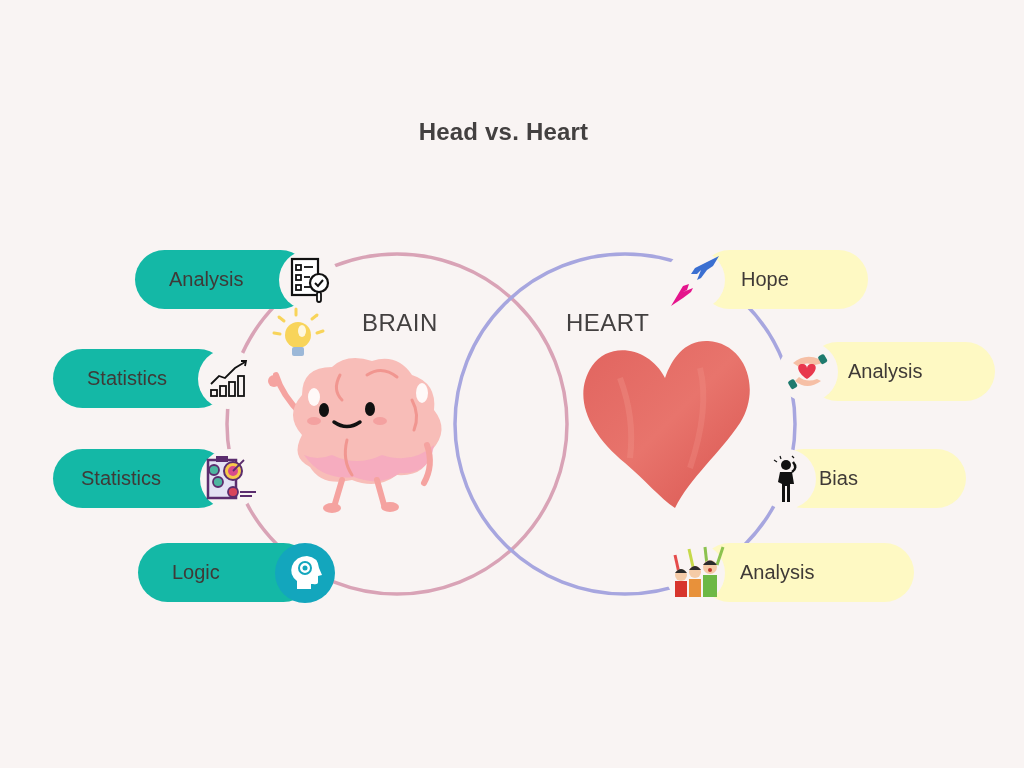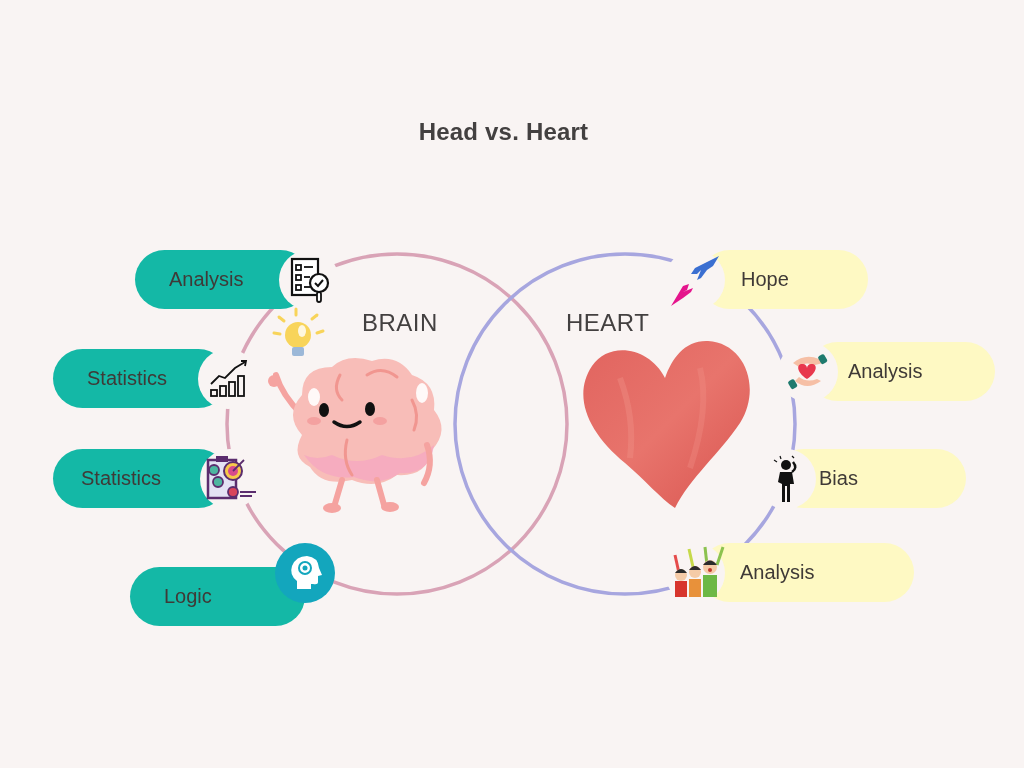--- a/index.html
+++ b/index.html
@@ -140,21 +140,21 @@
     <circle cx="16" cy="28" r="5" fill="#4DB6A1" stroke="#5B2D6E" stroke-width="1.8"></circle>
     <circle cx="31" cy="17" r="9" fill="#F6C94A" stroke="#5B2D6E" stroke-width="2"></circle>
     <circle cx="31" cy="17" r="5" fill="#D84A8C"></circle>
     <line x1="31" y1="17" x2="42" y2="6" stroke="#5B2D6E" stroke-width="1.8"></line>
     <circle cx="31" cy="38" r="5" fill="#D8455A" stroke="#5B2D6E" stroke-width="1.8"></circle>
     <line x1="38" y1="38" x2="54" y2="38" stroke="#5B2D6E" stroke-width="2"></line>
     <line x1="38" y1="42" x2="50" y2="42" stroke="#5B2D6E" stroke-width="2"></line>
   </svg>
 </div>
 
-<div class="pill left" style="left:130px; top:543px; width:175px;margin-top:24px;">
+<div class="pill left" style="left:138px; top:543px; width:175px;">
   <span class="txt" style="left:34px;">Logic</span>
 </div>
 <div class="icon-disc teal" style="left:275px; top:543px;">
   <svg width="40" height="40" viewBox="0 0 40 40">
     <path d="M12 36 L12 28 Q4 22 7 13 Q11 3 22 3 Q33 4 34 15 L37 22 L33 23 L33 29 Q33 32 28 31 L26 31 L26 36 Z" fill="#fff"></path>
     <circle cx="20" cy="15" r="6" fill="none" stroke="#13A6BD" stroke-width="2"></circle>
     <circle cx="20" cy="15" r="2.5" fill="#13A6BD"></circle>
   </svg>
 </div>
 

